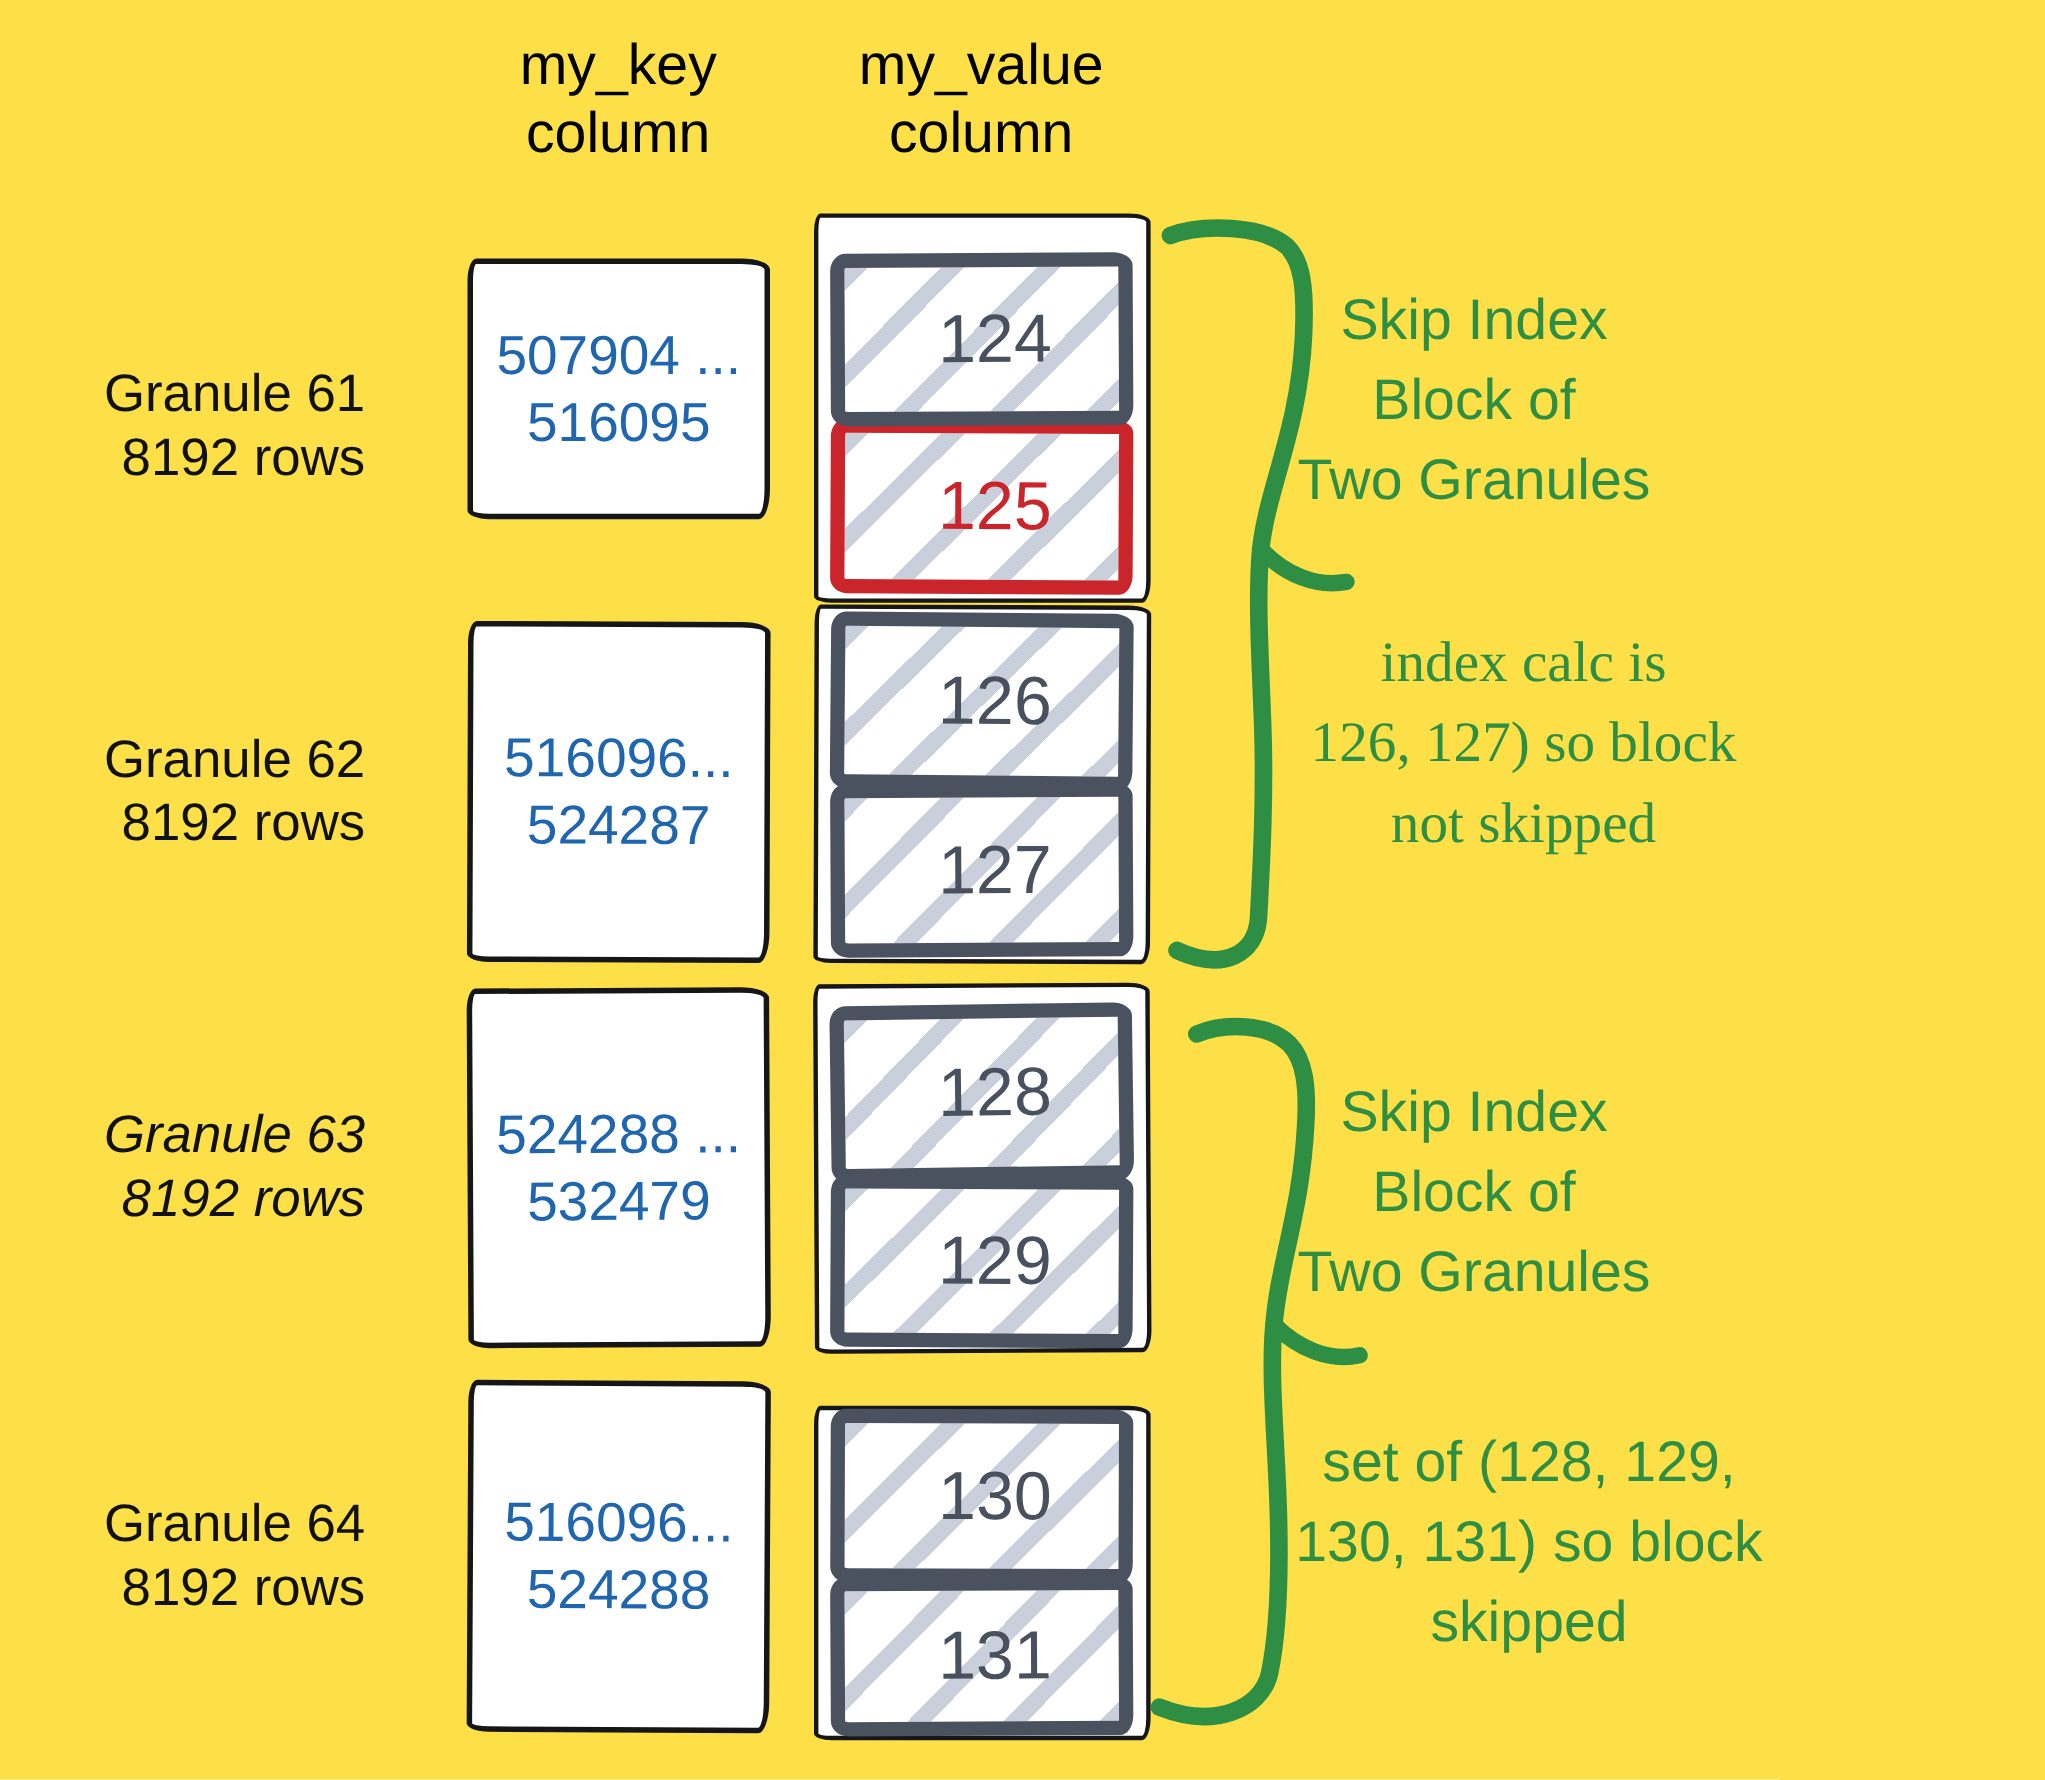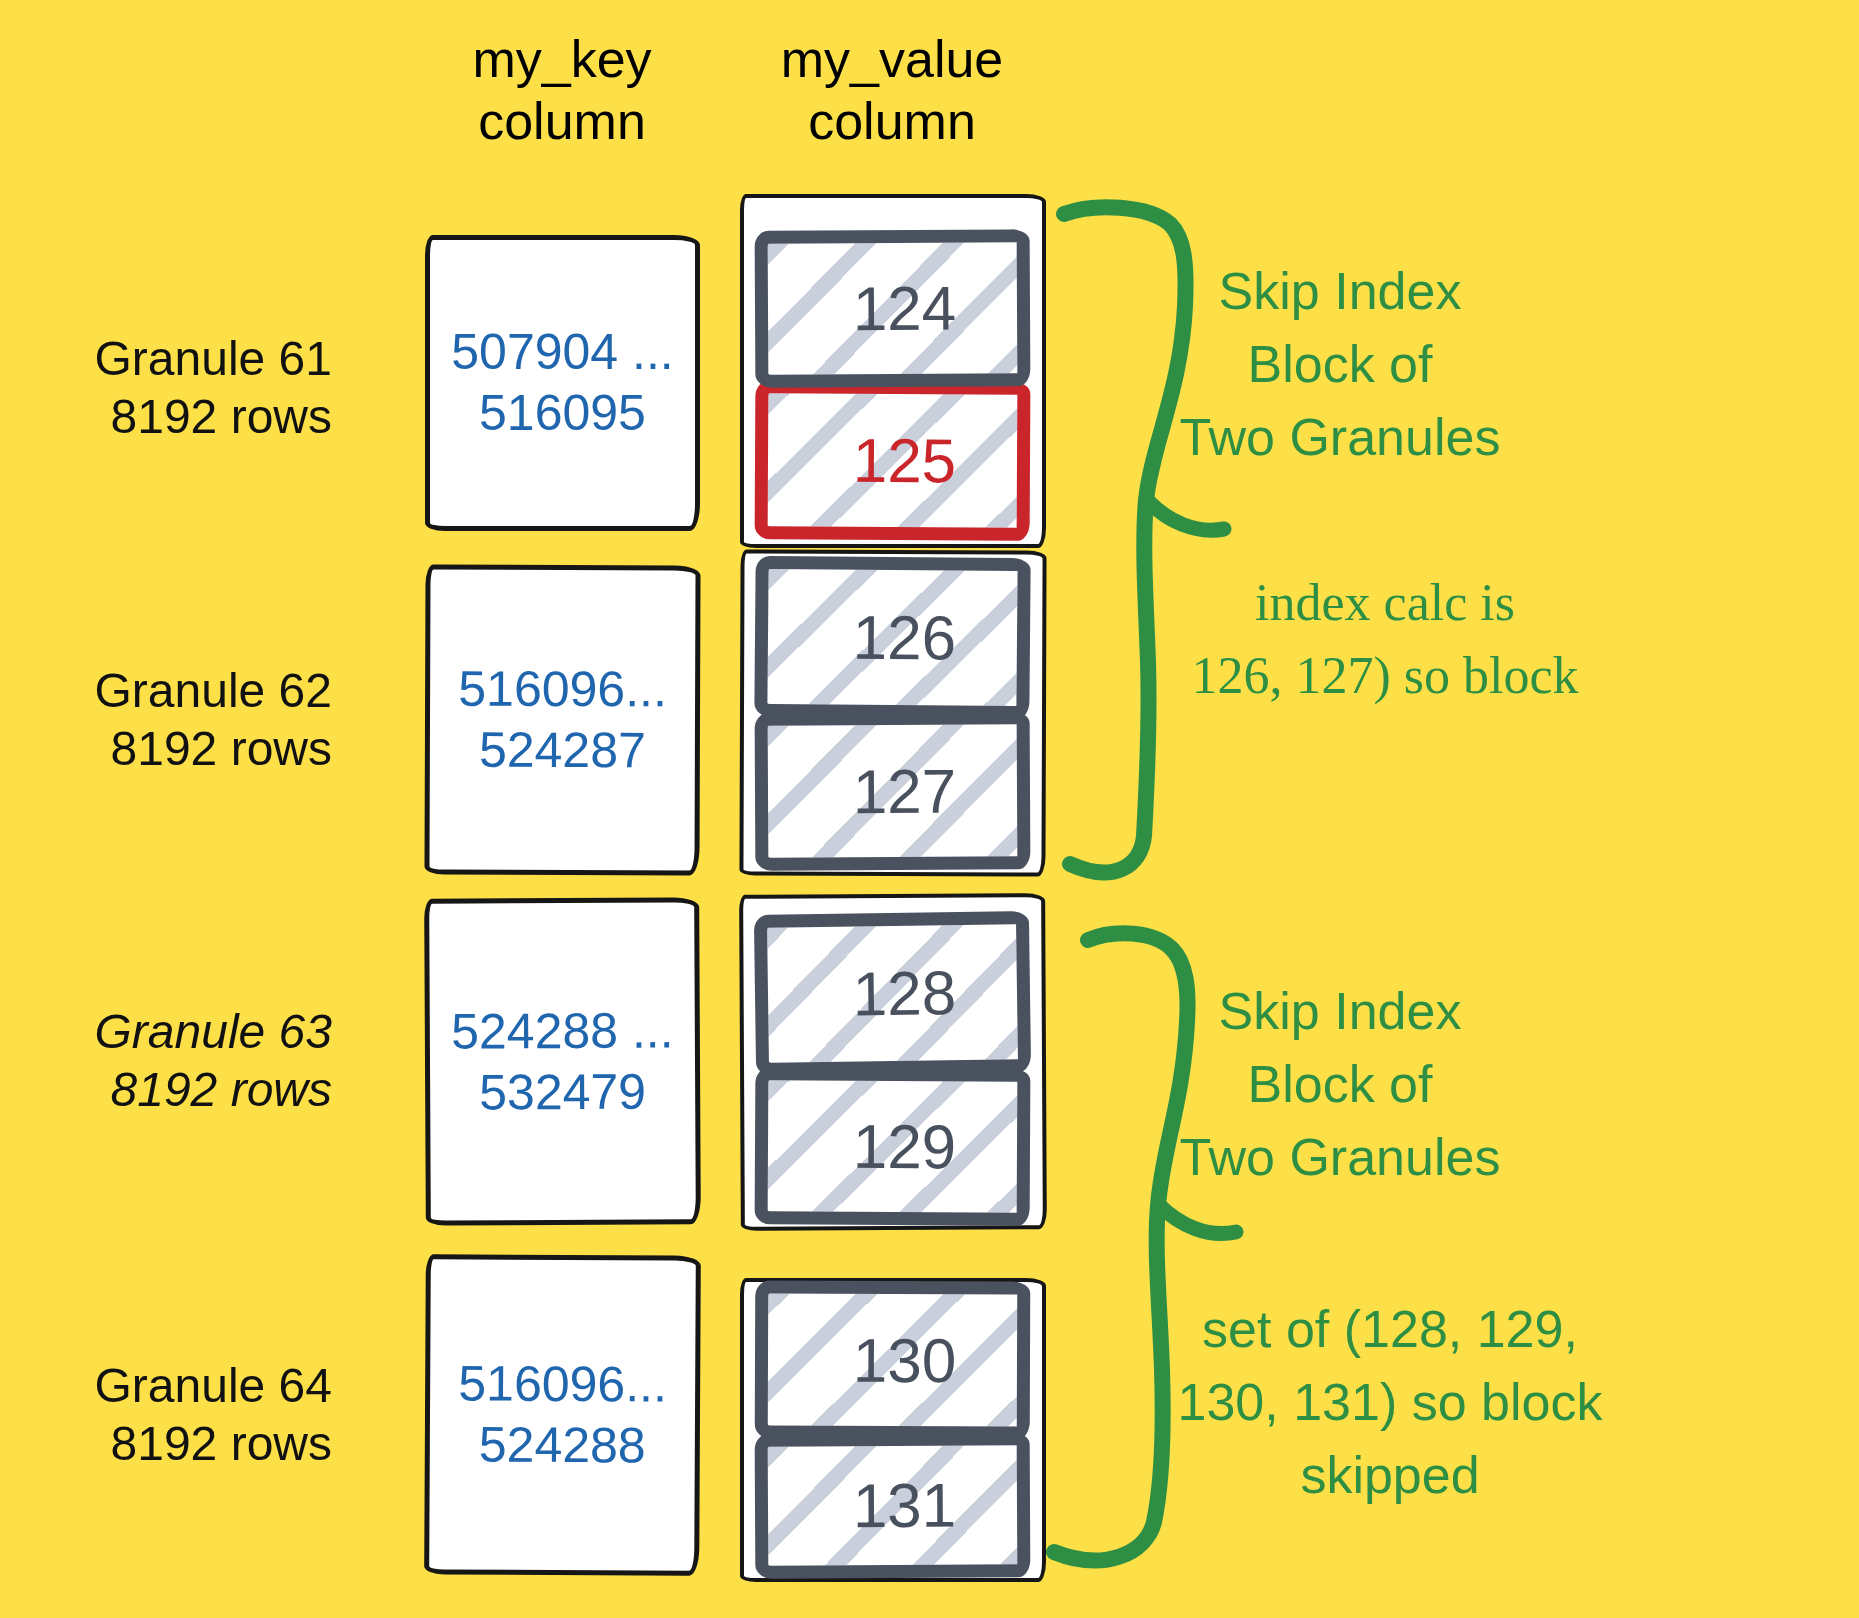--- a/index.html
+++ b/index.html
@@ -74,21 +74,21 @@
   </div>
   <div class="granule-label" style="top:1003px;font-style:italic;">
     <div>Granule 63</div>
     <div>8192 rows</div>
   </div>
   <div class="granule-label" style="top:1357px;">
     <div>Granule 64</div>
     <div>8192 rows</div>
   </div>
 
-  <div class="key-box" style="top:235px;height:296px;">
+  <div class="key-box" style="top:235px;height:237px;">
     <div class="key-text">
       <div>507904 ...</div>
       <div>516095</div>
     </div>
   </div>
   <div class="key-box r-p02" style="top:565px;height:310px;">
     <div class="key-text">
       <div>516096...</div>
       <div>524287</div>
     </div>
@@ -160,20 +160,21 @@
 
   <div class="anno" style="left:1040px;top:255px;">
     <div>Skip Index</div>
     <div>Block of</div>
     <div>Two Granules</div>
   </div>
 
   <div class="anno" style="left:1085px;top:566px;font-family:Liberation Serif, serif;">
     <div>index calc is</div>
     <div>126, 127) so block</div>
+    <div>not skipped</div>
   </div>
 
   <div class="anno" style="left:1040px;top:975px;">
     <div>Skip Index</div>
     <div>Block of</div>
     <div>Two Granules</div>
   </div>
 
   <div class="anno" style="left:1090px;top:1293px;">
     <div>set of (128, 129,</div>

